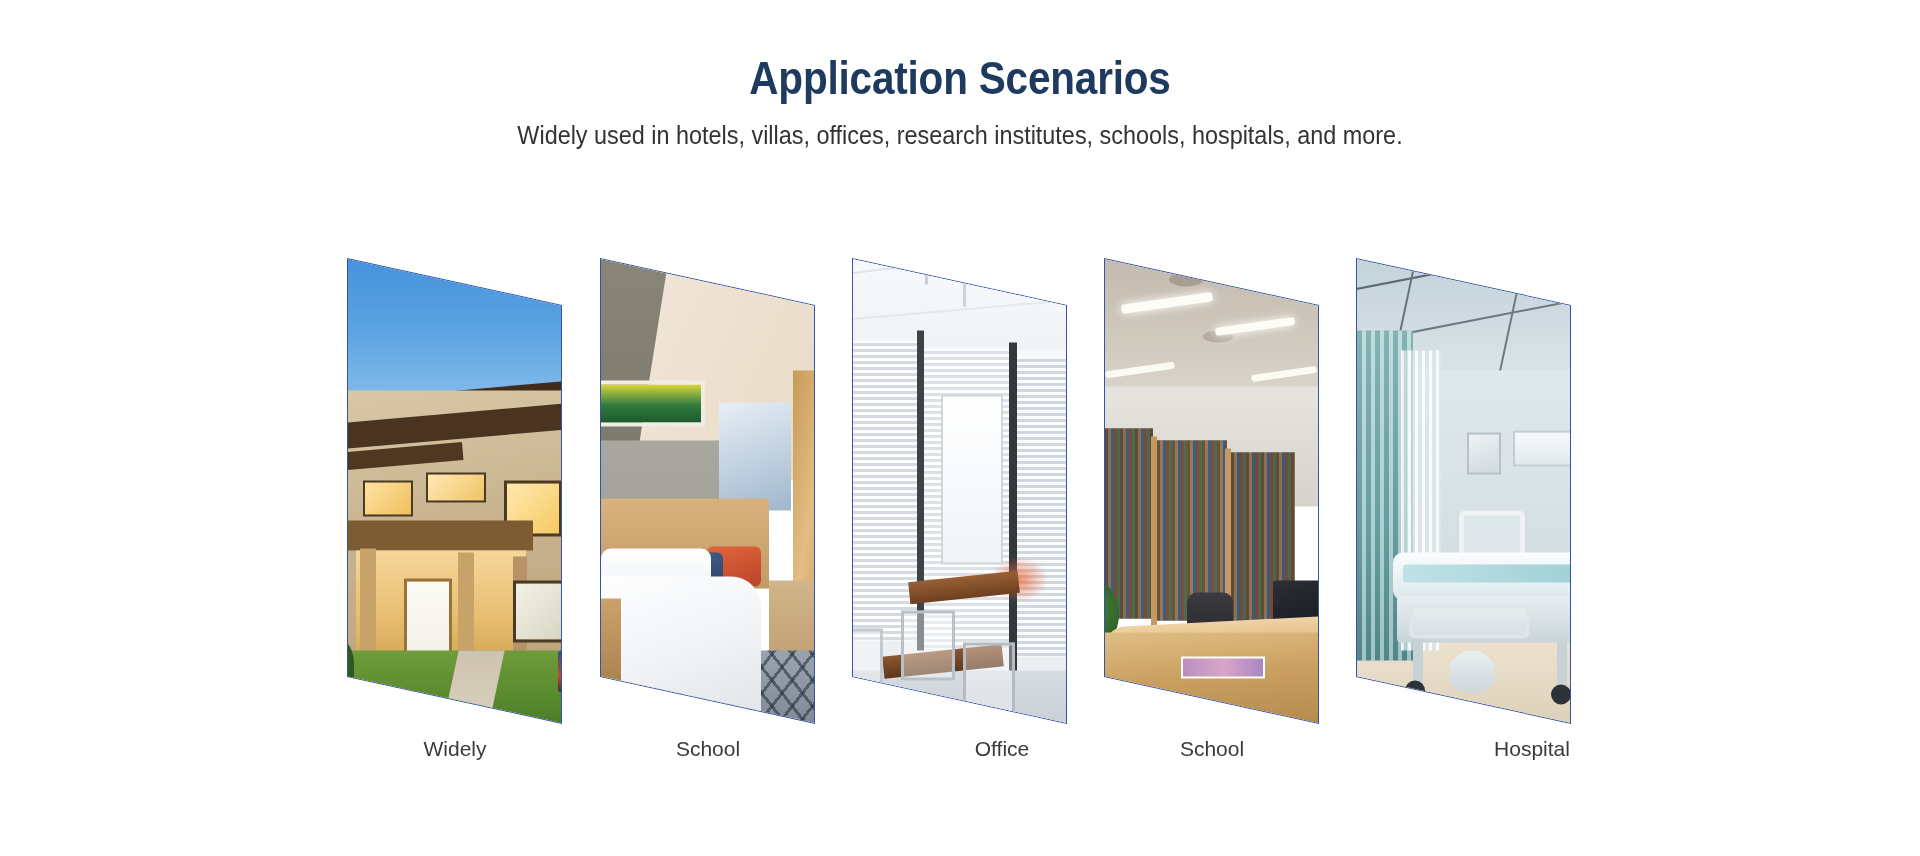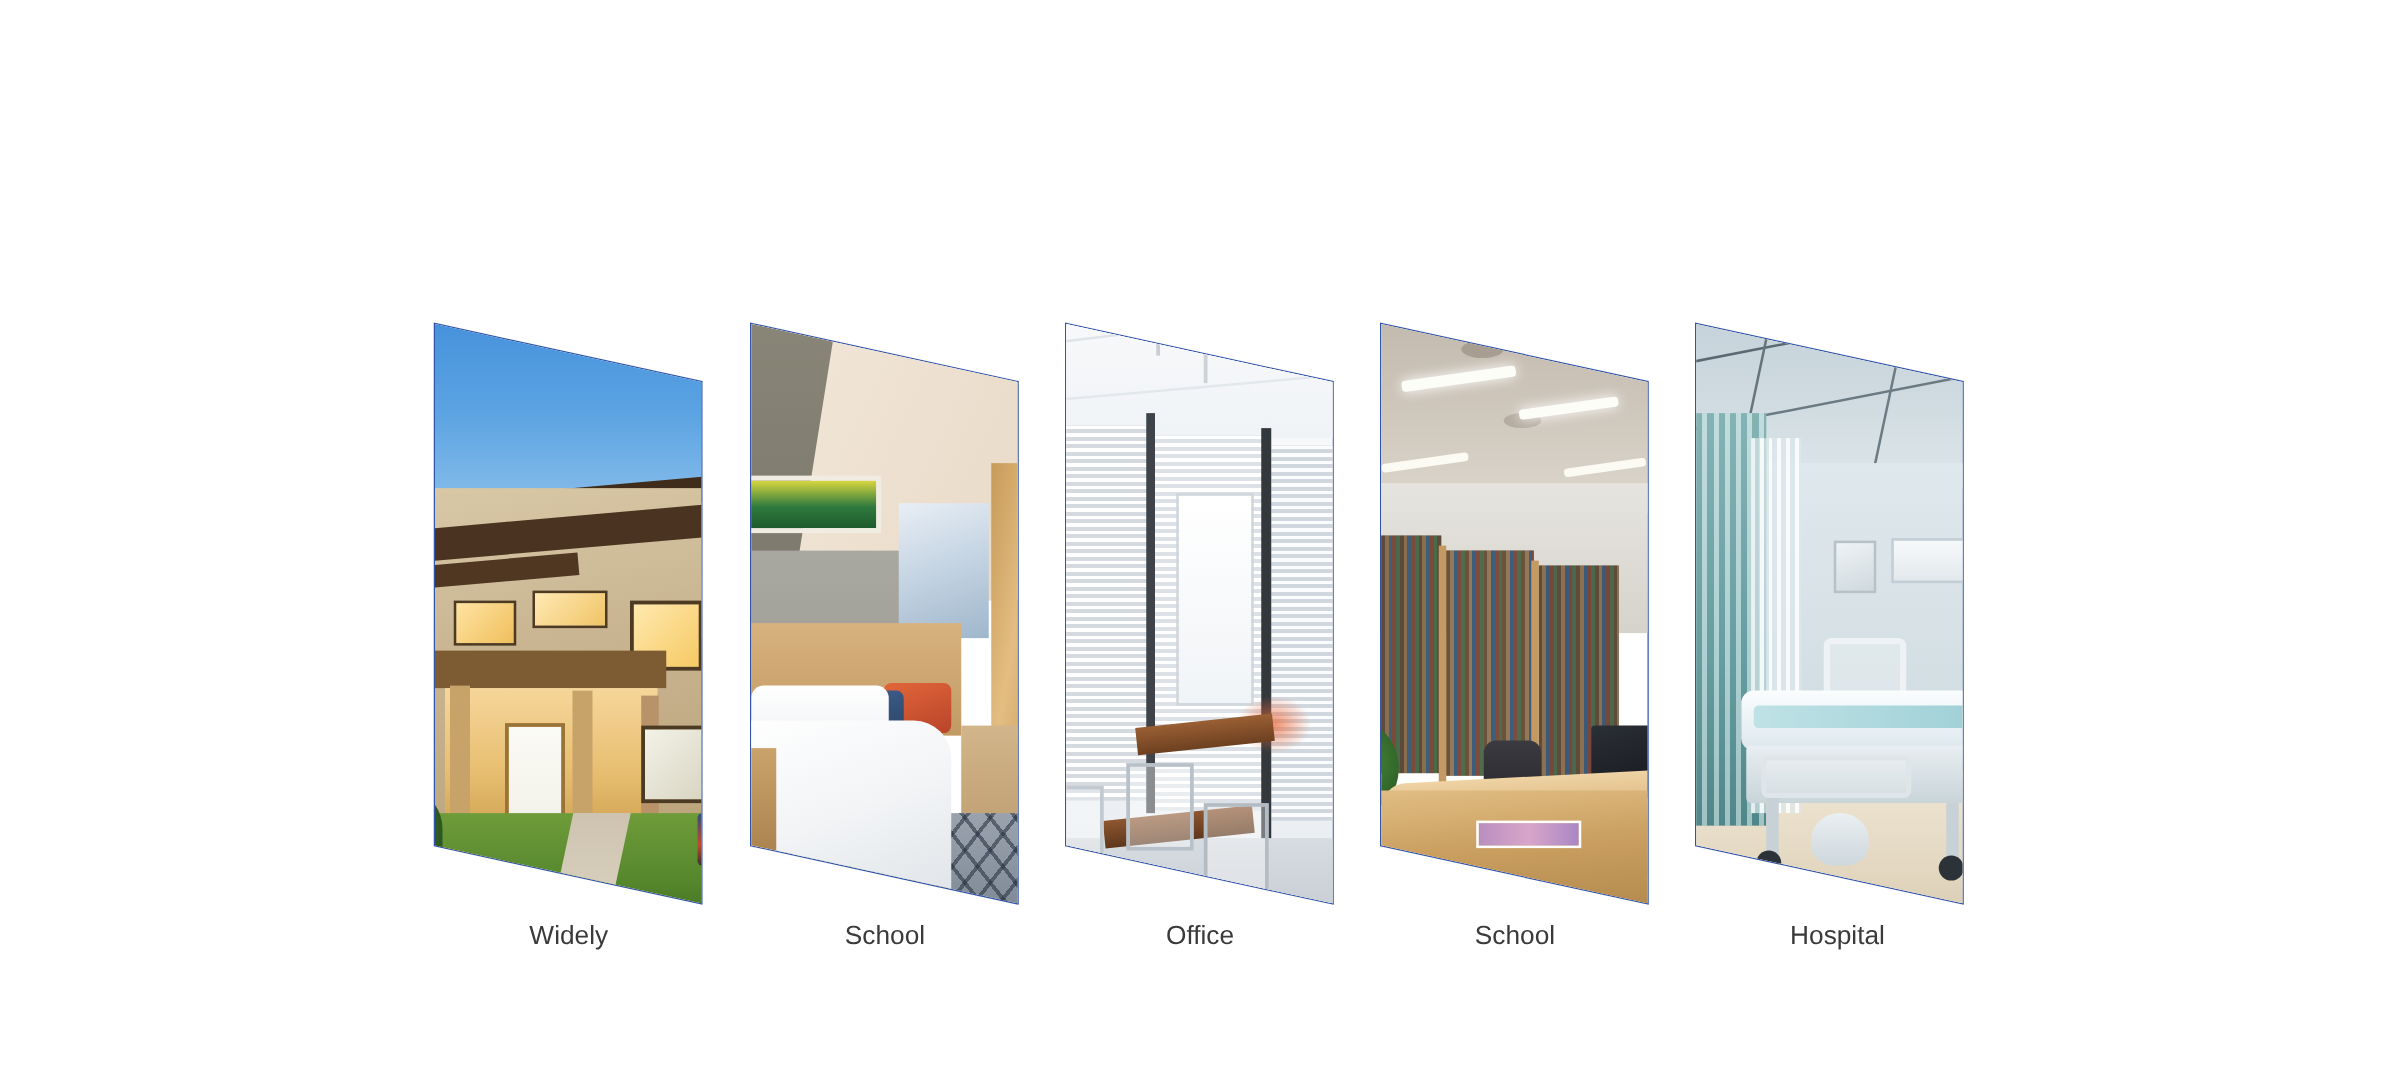--- a/index.html
+++ b/index.html
@@ -450,20 +450,24 @@
   .hosp-floor {
     left: 0; top: 436px; width: 300px; height: 140px;
     background: linear-gradient(180deg, #efe6d4 0%, #e2d6bf 60%, #d4c6ab 100%);
   }
 </style>
 </head>
 <body style="background: rgb(255, 255, 255);">
 
 <div class="page">
 
+  <div class="header">
+    <h1 class="section-title" style="color: rgb(30, 58, 95);">Application Scenarios</h1>
+    <p class="section-subtitle" style="color: rgb(51, 51, 51);">Widely used in hotels, villas, offices, research institutes, schools, hospitals, and more.</p>
+  </div>
 
   <div class="card-row">
 
     <div class="scenario-card" style="left: 347px; border-color: rgb(51, 85, 168);">
       <div class="photo">
         <div class="layer villa-sky"></div>
         <div class="layer villa-roof3"></div>
         <div class="layer villa-house"></div>
         <div class="layer villa-roof1"></div>
         <div class="layer villa-roof2"></div>
@@ -522,21 +526,21 @@
         <div class="layer office-panel"></div>
         <div class="layer office-floor"></div>
         <div class="layer office-glow"></div>
         <div class="layer office-table"></div>
         <div class="layer office-table2"></div>
         <div class="layer office-chair-b"></div>
         <div class="layer office-chair-a"></div>
         <div class="layer office-chair-c"></div>
       </div>
     </div>
-    <div class="scenario-label" style="left:830px">Office</div>
+    <div class="scenario-label" style="left:872px">Office</div>
 
     <div class="scenario-card" style="left: 1104px; border-color: rgb(51, 85, 168);">
       <div class="photo">
         <div class="layer school-ceiling"></div>
         <div class="layer school-dome"></div>
         <div class="layer school-dome2"></div>
         <div class="layer school-light-a"></div>
         <div class="layer school-light-b"></div>
         <div class="layer school-light-c"></div>
         <div class="layer school-light-d"></div>
@@ -577,16 +581,16 @@
         <div class="layer hosp-sheet"></div>
         <div class="layer hosp-bed-frame"></div>
         <div class="layer hosp-rail"></div>
         <div class="layer hosp-leg-a"></div>
         <div class="layer hosp-leg-b"></div>
         <div class="layer hosp-cart"></div>
         <div class="layer hosp-wheel-a"></div>
         <div class="layer hosp-wheel-b"></div>
       </div>
     </div>
-    <div class="scenario-label" style="left:1340px">Hospital</div>
+    <div class="scenario-label" style="left:1402px">Hospital</div>
 
   </div>
 </div>
 
 </body></html>

